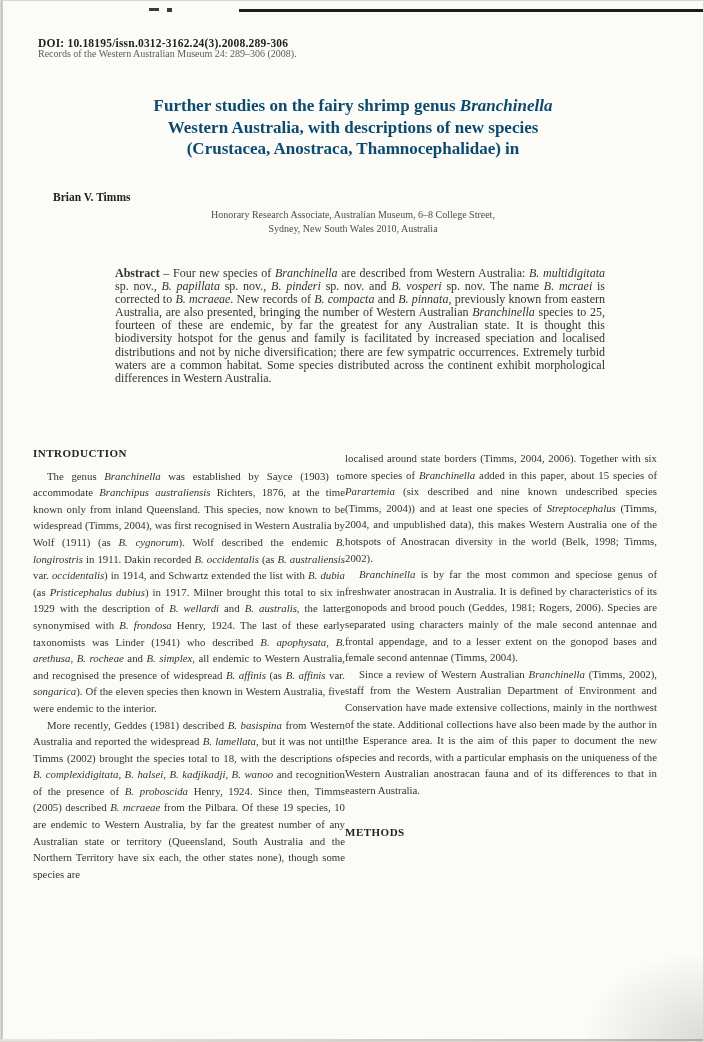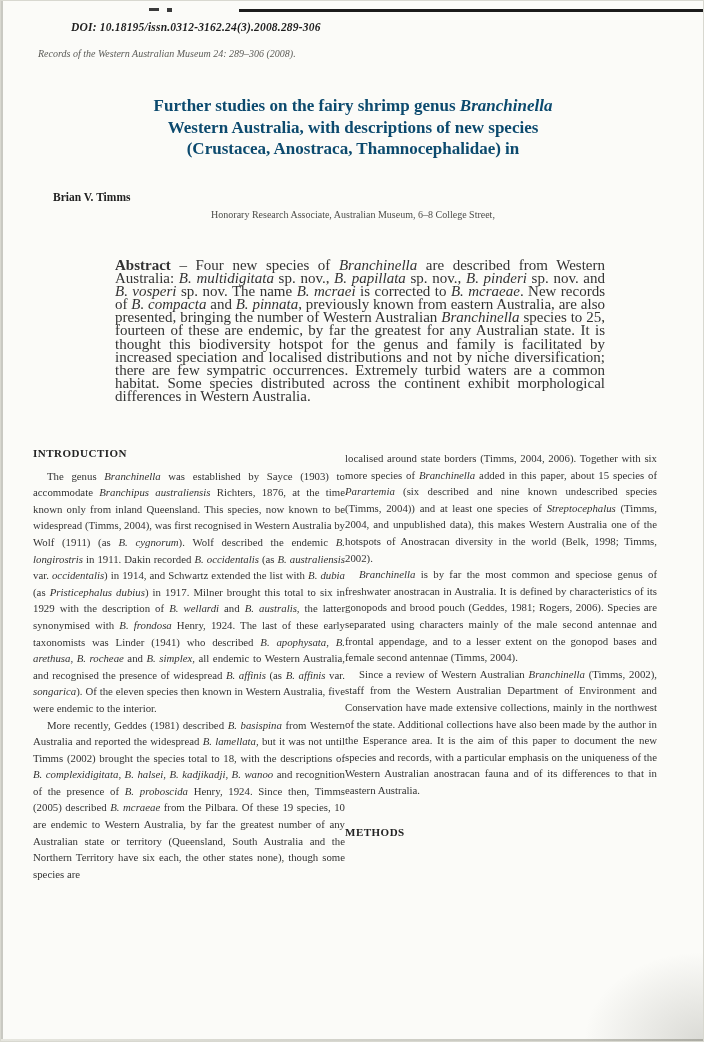--- a/index.html
+++ b/index.html
@@ -19,44 +19,44 @@
   .corner-shade{position:absolute;right:0;bottom:0;width:120px;height:90px;
     background:radial-gradient(ellipse at bottom right, rgba(120,120,110,.25), rgba(120,120,110,0) 70%);}
   
   .artifact-line{position:absolute;left:238px;top:8px;width:466px;height:3px;background:#1c1c1c;}
   .artifact-speck1{position:absolute;left:148px;top:7px;width:10px;height:3px;background:#3a3a3a;}
   .artifact-speck2{position:absolute;left:166px;top:7px;width:5px;height:4px;background:#3a3a3a;}
   .scan{filter:blur(.3px);}
   .run-i{font-style:italic;}
   .run-b{font-weight:bold;}
   .doi{
-    position:absolute;left:37px;top:20px;width:460px;
-    font-size:11.5px;font-weight:bold;font-style:italic;letter-spacing:.2px;color:#1f1f1f;margin-left:33px;
+    position:absolute;left:37px;top:36px;width:460px;
+    font-size:11.5px;font-weight:bold;letter-spacing:.2px;color:#1f1f1f;
   }
   .journal{
     position:absolute;left:37px;top:47px;width:460px;
-    font-size:10px;font-style:italic;color:#5b5b57;
+    font-size:10px;color:#5b5b57;
     filter:blur(.55px);
   }
   .title{
     position:absolute;left:52px;top:94px;width:600px;
     text-align:center;font-size:17px;font-weight:bold;line-height:21.5px;color:#0c4a6e;
   }
   .author{
     position:absolute;left:52px;top:190px;width:600px;
     text-align:left;font-size:11.5px;font-weight:bold;color:#222;
   }
   .affil{
     position:absolute;left:52px;top:207px;width:600px;
     text-align:center;font-size:10px;line-height:13.5px;color:#4c4c48;
     filter:blur(.5px);
   }
   .abstract{
-    position:absolute;left:114px;top:258px;width:490px;
-    font-size:15px;line-height:13.1px;text-align:justify;color:#333;
+    position:absolute;left:114px;top:266px;width:490px;
+    font-size:12px;line-height:13.1px;text-align:justify;color:#333;
     filter:blur(.45px);
   }
   .col{
     position:absolute;width:312px;
     font-size:10.8px;line-height:16.6px;text-align:justify;color:#333;
     filter:blur(.45px);
   }
   .col-left{left:32px;top:444px;height:530px;overflow:hidden;}
   .col-right{left:344px;top:449px;height:540px;overflow:hidden;}
   .sec-heading{
@@ -84,20 +84,21 @@
   <div class="title scan">
     <div><span class="run-n">Further studies on the fairy shrimp genus </span><span class="run-i">Branchinella</span></div>
     <div>Western Australia, with descriptions of new species</div>
     <div>(Crustacea, Anostraca, Thamnocephalidae) in</div>
   </div>
 
   <div class="author scan">Brian V. Timms</div>
 
   <div class="affil">
     <div>Honorary Research Associate, Australian Museum, 6–8 College Street,</div>
+    <div>Sydney, New South Wales 2010, Australia</div>
   </div>
 
   <div class="abstract"><span class="run-b">Abstract</span><span class="run-n"> – Four new species of </span><span class="run-i">Branchinella</span><span class="run-n"> are described from Western Australia: </span><span class="run-i">B. multidigitata</span><span class="run-n"> sp. nov., </span><span class="run-i">B. papillata</span><span class="run-n"> sp. nov., </span><span class="run-i">B. pinderi</span><span class="run-n"> sp. nov. and </span><span class="run-i">B. vosperi</span><span class="run-n"> sp. nov. The name </span><span class="run-i">B. mcraei</span><span class="run-n"> is corrected to </span><span class="run-i">B. mcraeae</span><span class="run-n">. New records of </span><span class="run-i">B. compacta</span><span class="run-n"> and </span><span class="run-i">B. pinnata</span><span class="run-n">, previously known from eastern Australia, are also presented, bringing the number of Western Australian </span><span class="run-i">Branchinella</span><span class="run-n"> species to 25, fourteen of these are endemic, by far the greatest for any Australian state. It is thought this biodiversity hotspot for the genus and family is facilitated by increased speciation and localised distributions and not by niche diversification; there are few sympatric occurrences. Extremely turbid waters are a common habitat. Some species distributed across the continent exhibit morphological differences in Western Australia.</span></div>
 
   <div class="col col-left">
     <div class="sec-heading">INTRODUCTION</div>
     <p><span class="run-n">The genus </span><span class="run-i">Branchinella</span><span class="run-n"> was established by Sayce (1903) to accommodate </span><span class="run-i">Branchipus australiensis</span><span class="run-n"> Richters, 1876, at the time known only from inland Queensland. This species, now known to be widespread (Timms, 2004), was first recognised in Western Australia by Wolf (1911) (as </span><span class="run-i">B. cygnorum</span><span class="run-n">). Wolf described the endemic </span><span class="run-i">B. longirostris</span><span class="run-n"> in 1911. Dakin recorded </span><span class="run-i">B. occidentalis</span><span class="run-n"> (as </span><span class="run-i">B. australiensis</span><span class="run-n"> var. </span><span class="run-i">occidentalis</span><span class="run-n">) in 1914, and Schwartz extended the list with </span><span class="run-i">B. dubia</span><span class="run-n"> (as </span><span class="run-i">Pristicephalus dubius</span><span class="run-n">) in 1917. Milner brought this total to six in 1929 with the description of </span><span class="run-i">B. wellardi</span><span class="run-n"> and </span><span class="run-i">B. australis</span><span class="run-n">, the latter synonymised with </span><span class="run-i">B. frondosa</span><span class="run-n"> Henry, 1924. The last of these early taxonomists was Linder (1941) who described </span><span class="run-i">B. apophysata</span><span class="run-n">, </span><span class="run-i">B. arethusa</span><span class="run-n">, </span><span class="run-i">B. rocheae</span><span class="run-n"> and </span><span class="run-i">B. simplex</span><span class="run-n">, all endemic to Western Australia, and recognised the presence of widespread </span><span class="run-i">B. affinis</span><span class="run-n"> (as </span><span class="run-i">B. affinis</span><span class="run-n"> var. </span><span class="run-i">songarica</span><span class="run-n">). Of the eleven species then known in Western Australia, five were endemic to the interior.</span></p>
     <p><span class="run-n">More recently, Geddes (1981) described </span><span class="run-i">B. basispina</span><span class="run-n"> from Western Australia and reported the widespread </span><span class="run-i">B. lamellata</span><span class="run-n">, but it was not until Timms (2002) brought the species total to 18, with the descriptions of </span><span class="run-i">B. complexidigitata</span><span class="run-n">, </span><span class="run-i">B. halsei</span><span class="run-n">, </span><span class="run-i">B. kadjikadji</span><span class="run-n">, </span><span class="run-i">B. wanoo</span><span class="run-n"> and recognition of the presence of </span><span class="run-i">B. proboscida</span><span class="run-n"> Henry, 1924. Since then, Timms (2005) described </span><span class="run-i">B. mcraeae</span><span class="run-n"> from the Pilbara. Of these 19 species, 10 are endemic to Western Australia, by far the greatest number of any Australian state or territory (Queensland, South Australia and the Northern Territory have six each, the other states none), though some species are</span></p>
   </div>
 

